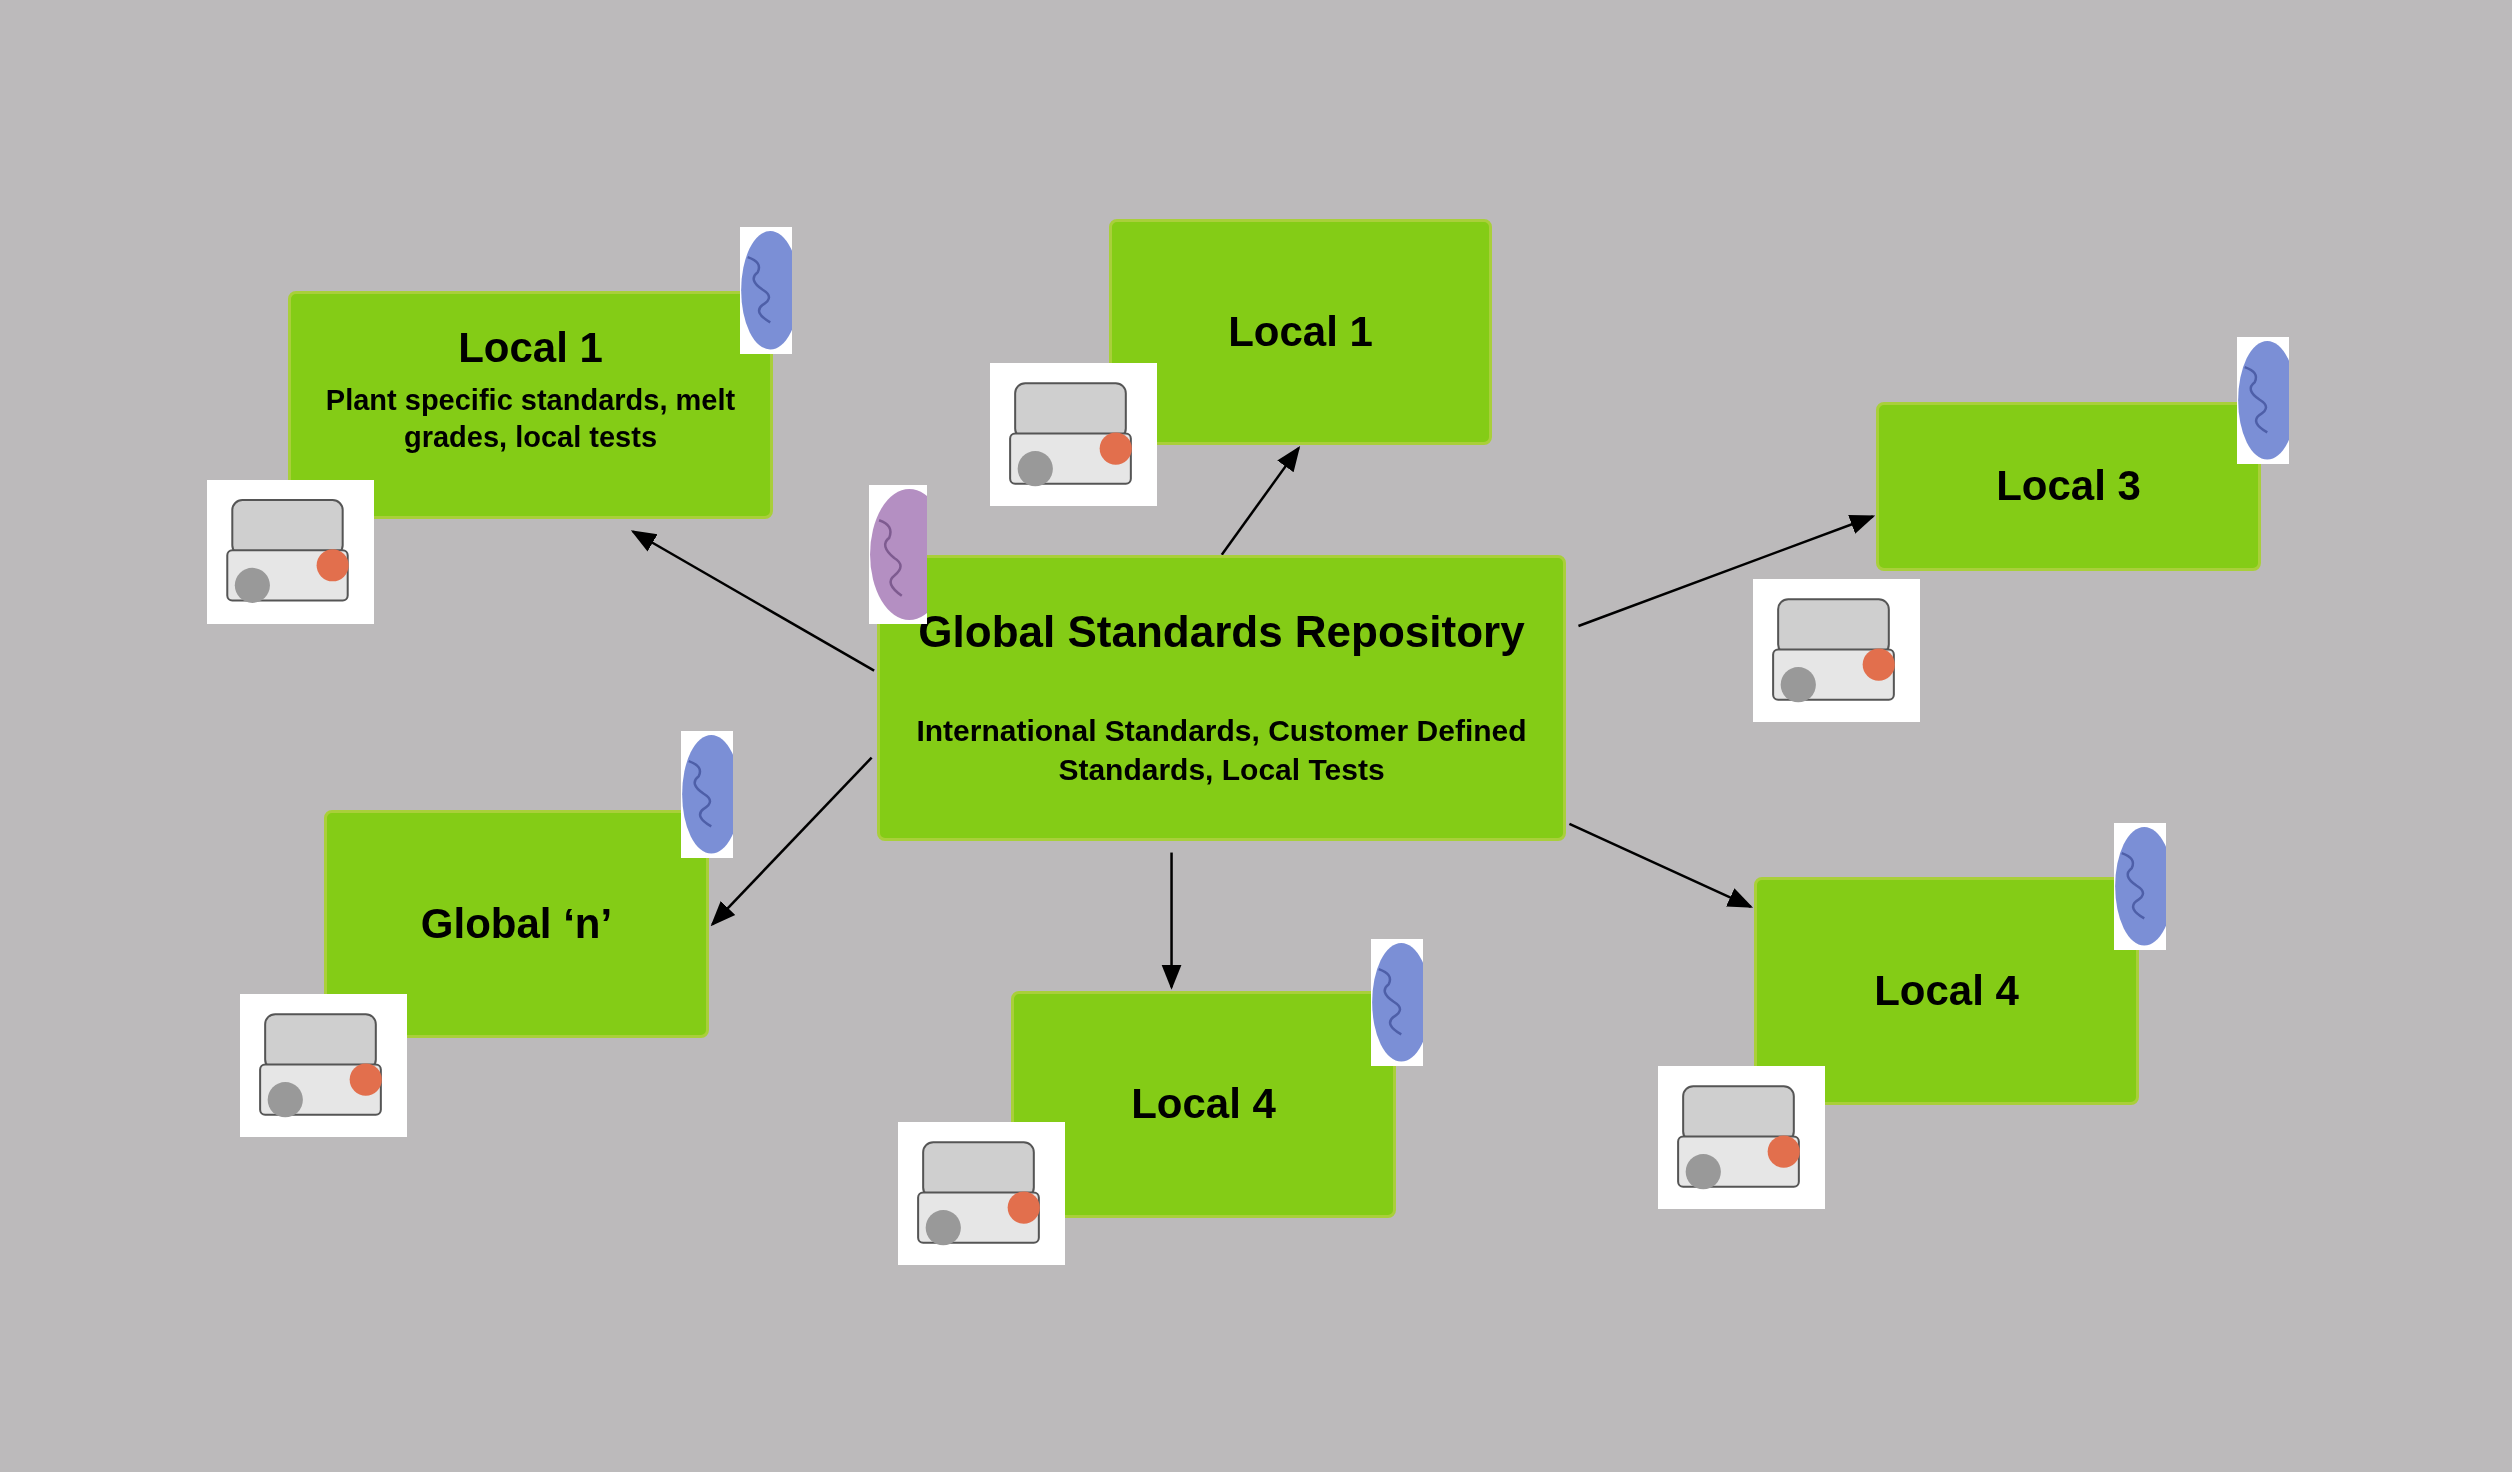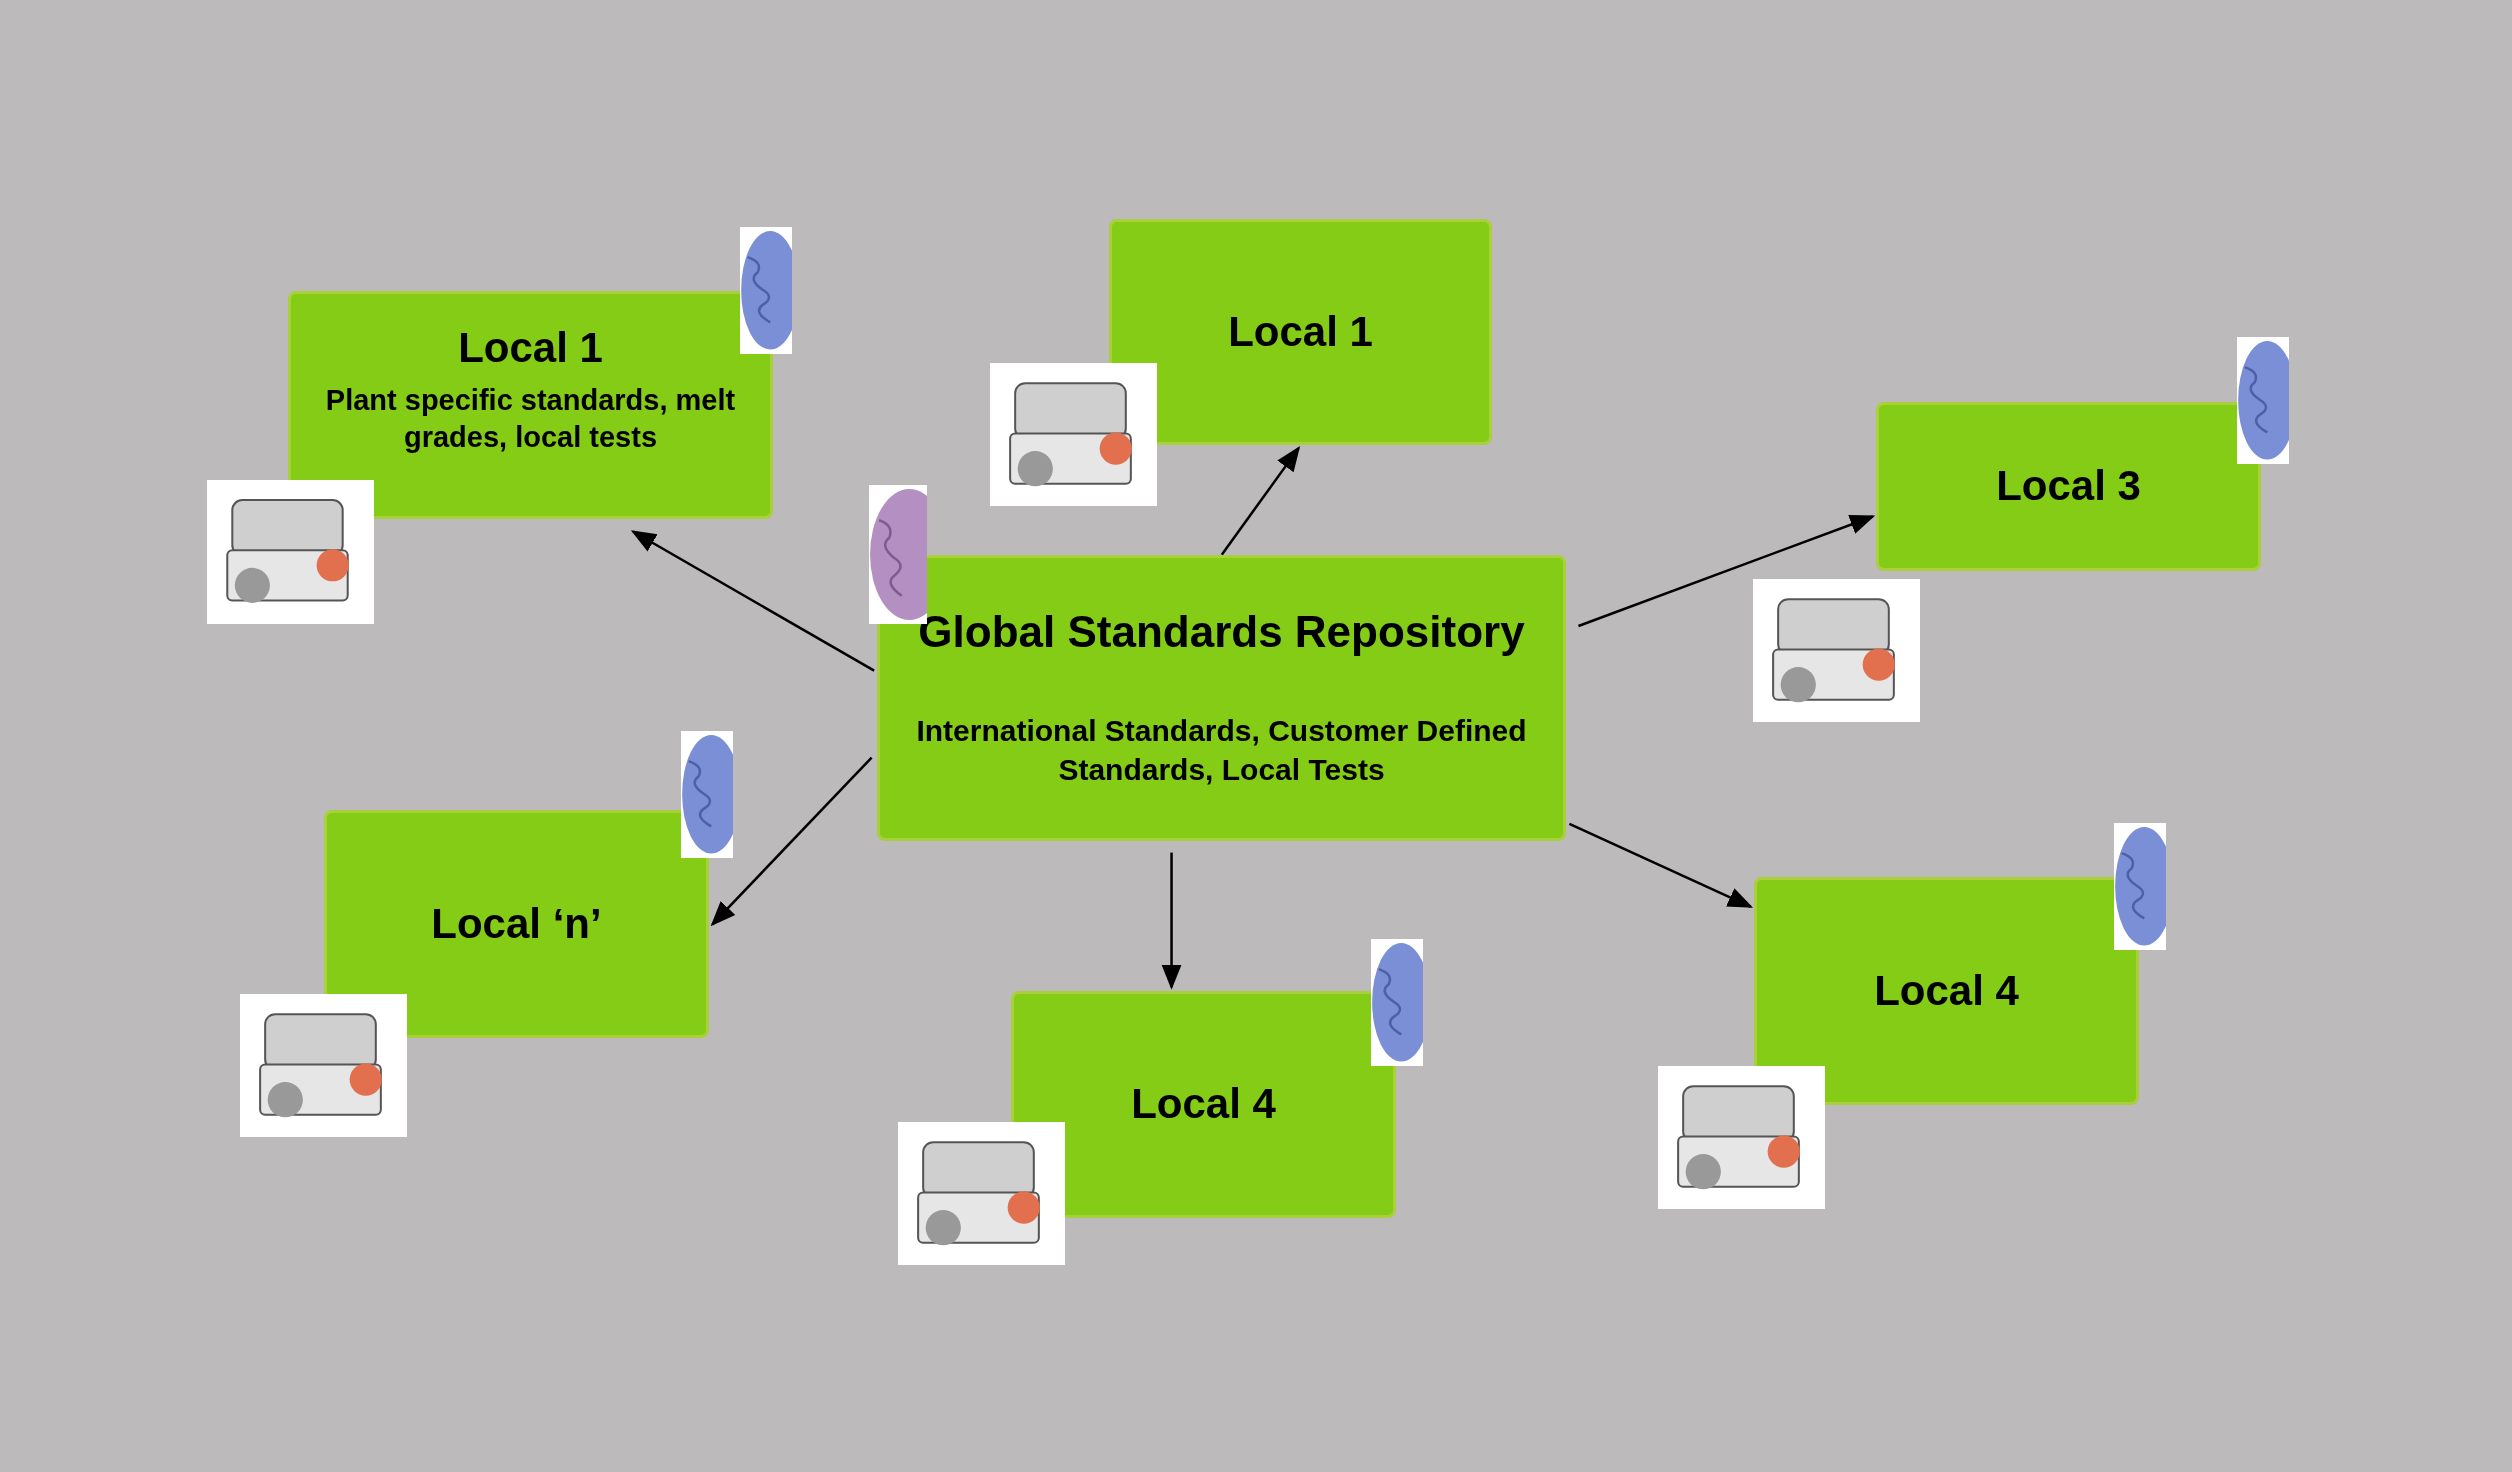--- a/index.html
+++ b/index.html
@@ -49,21 +49,21 @@
 
 <div class="box" style="left:1754px;top:877px;width:385px;height:228px;">
   <div class="title">Local 4</div>
 </div>
 
 <div class="box" style="left:1011px;top:991px;width:385px;height:227px;">
   <div class="title">Local 4</div>
 </div>
 
 <div class="box" style="left:324px;top:810px;width:385px;height:228px;">
-  <div class="title">Local ‘n’</div>
+  <div class="title">Global ‘n’</div>
 </div>
 
 <div class="img" style="left:740px;top:227px;width:52px;height:127px;">
   <svg width="52" height="127" viewBox="0 0 103 253">
       <ellipse cx="60" cy="126" rx="58" ry="118" fill="#7b8fd6"></ellipse>
       <path d="M15,60 q30,10 20,30 q-20,15 10,35 q25,15 0,30 q-20,15 15,35" stroke="#4e5fa8" stroke-width="5" fill="none"></path>
     </svg>
 </div>
 <div class="img" style="left:2237px;top:337px;width:52px;height:127px;">
   <svg width="52" height="127" viewBox="0 0 103 253">

